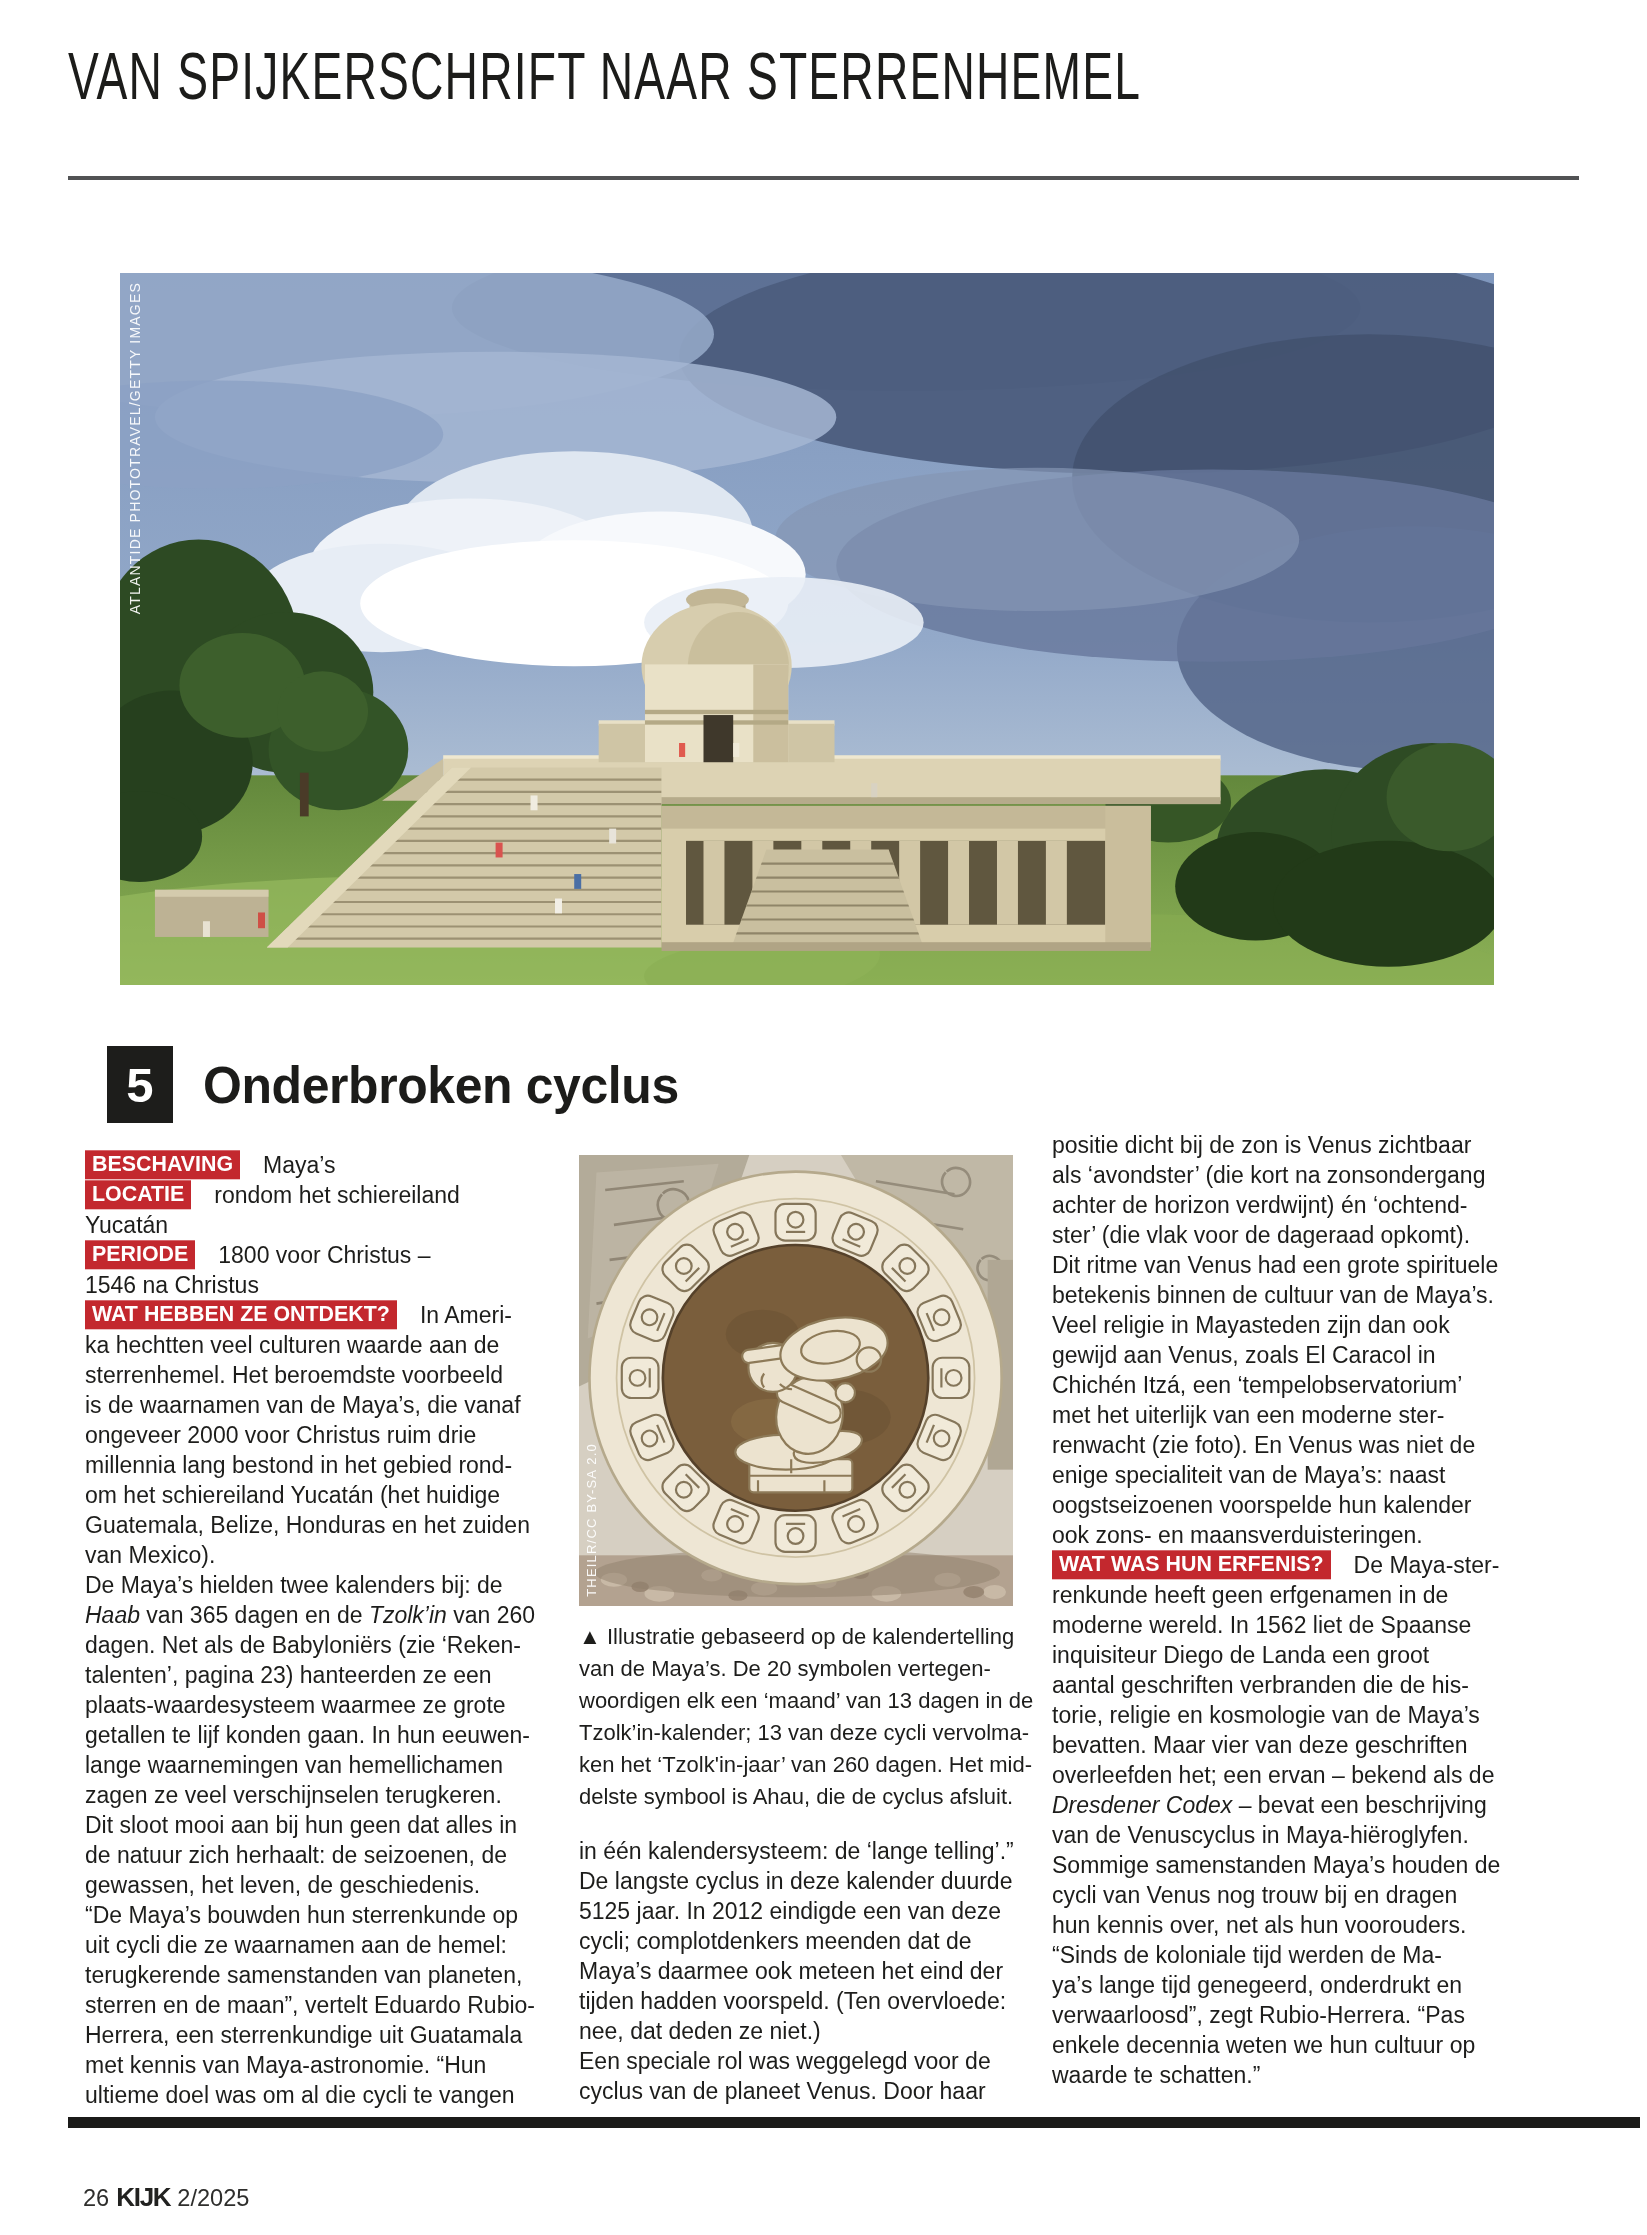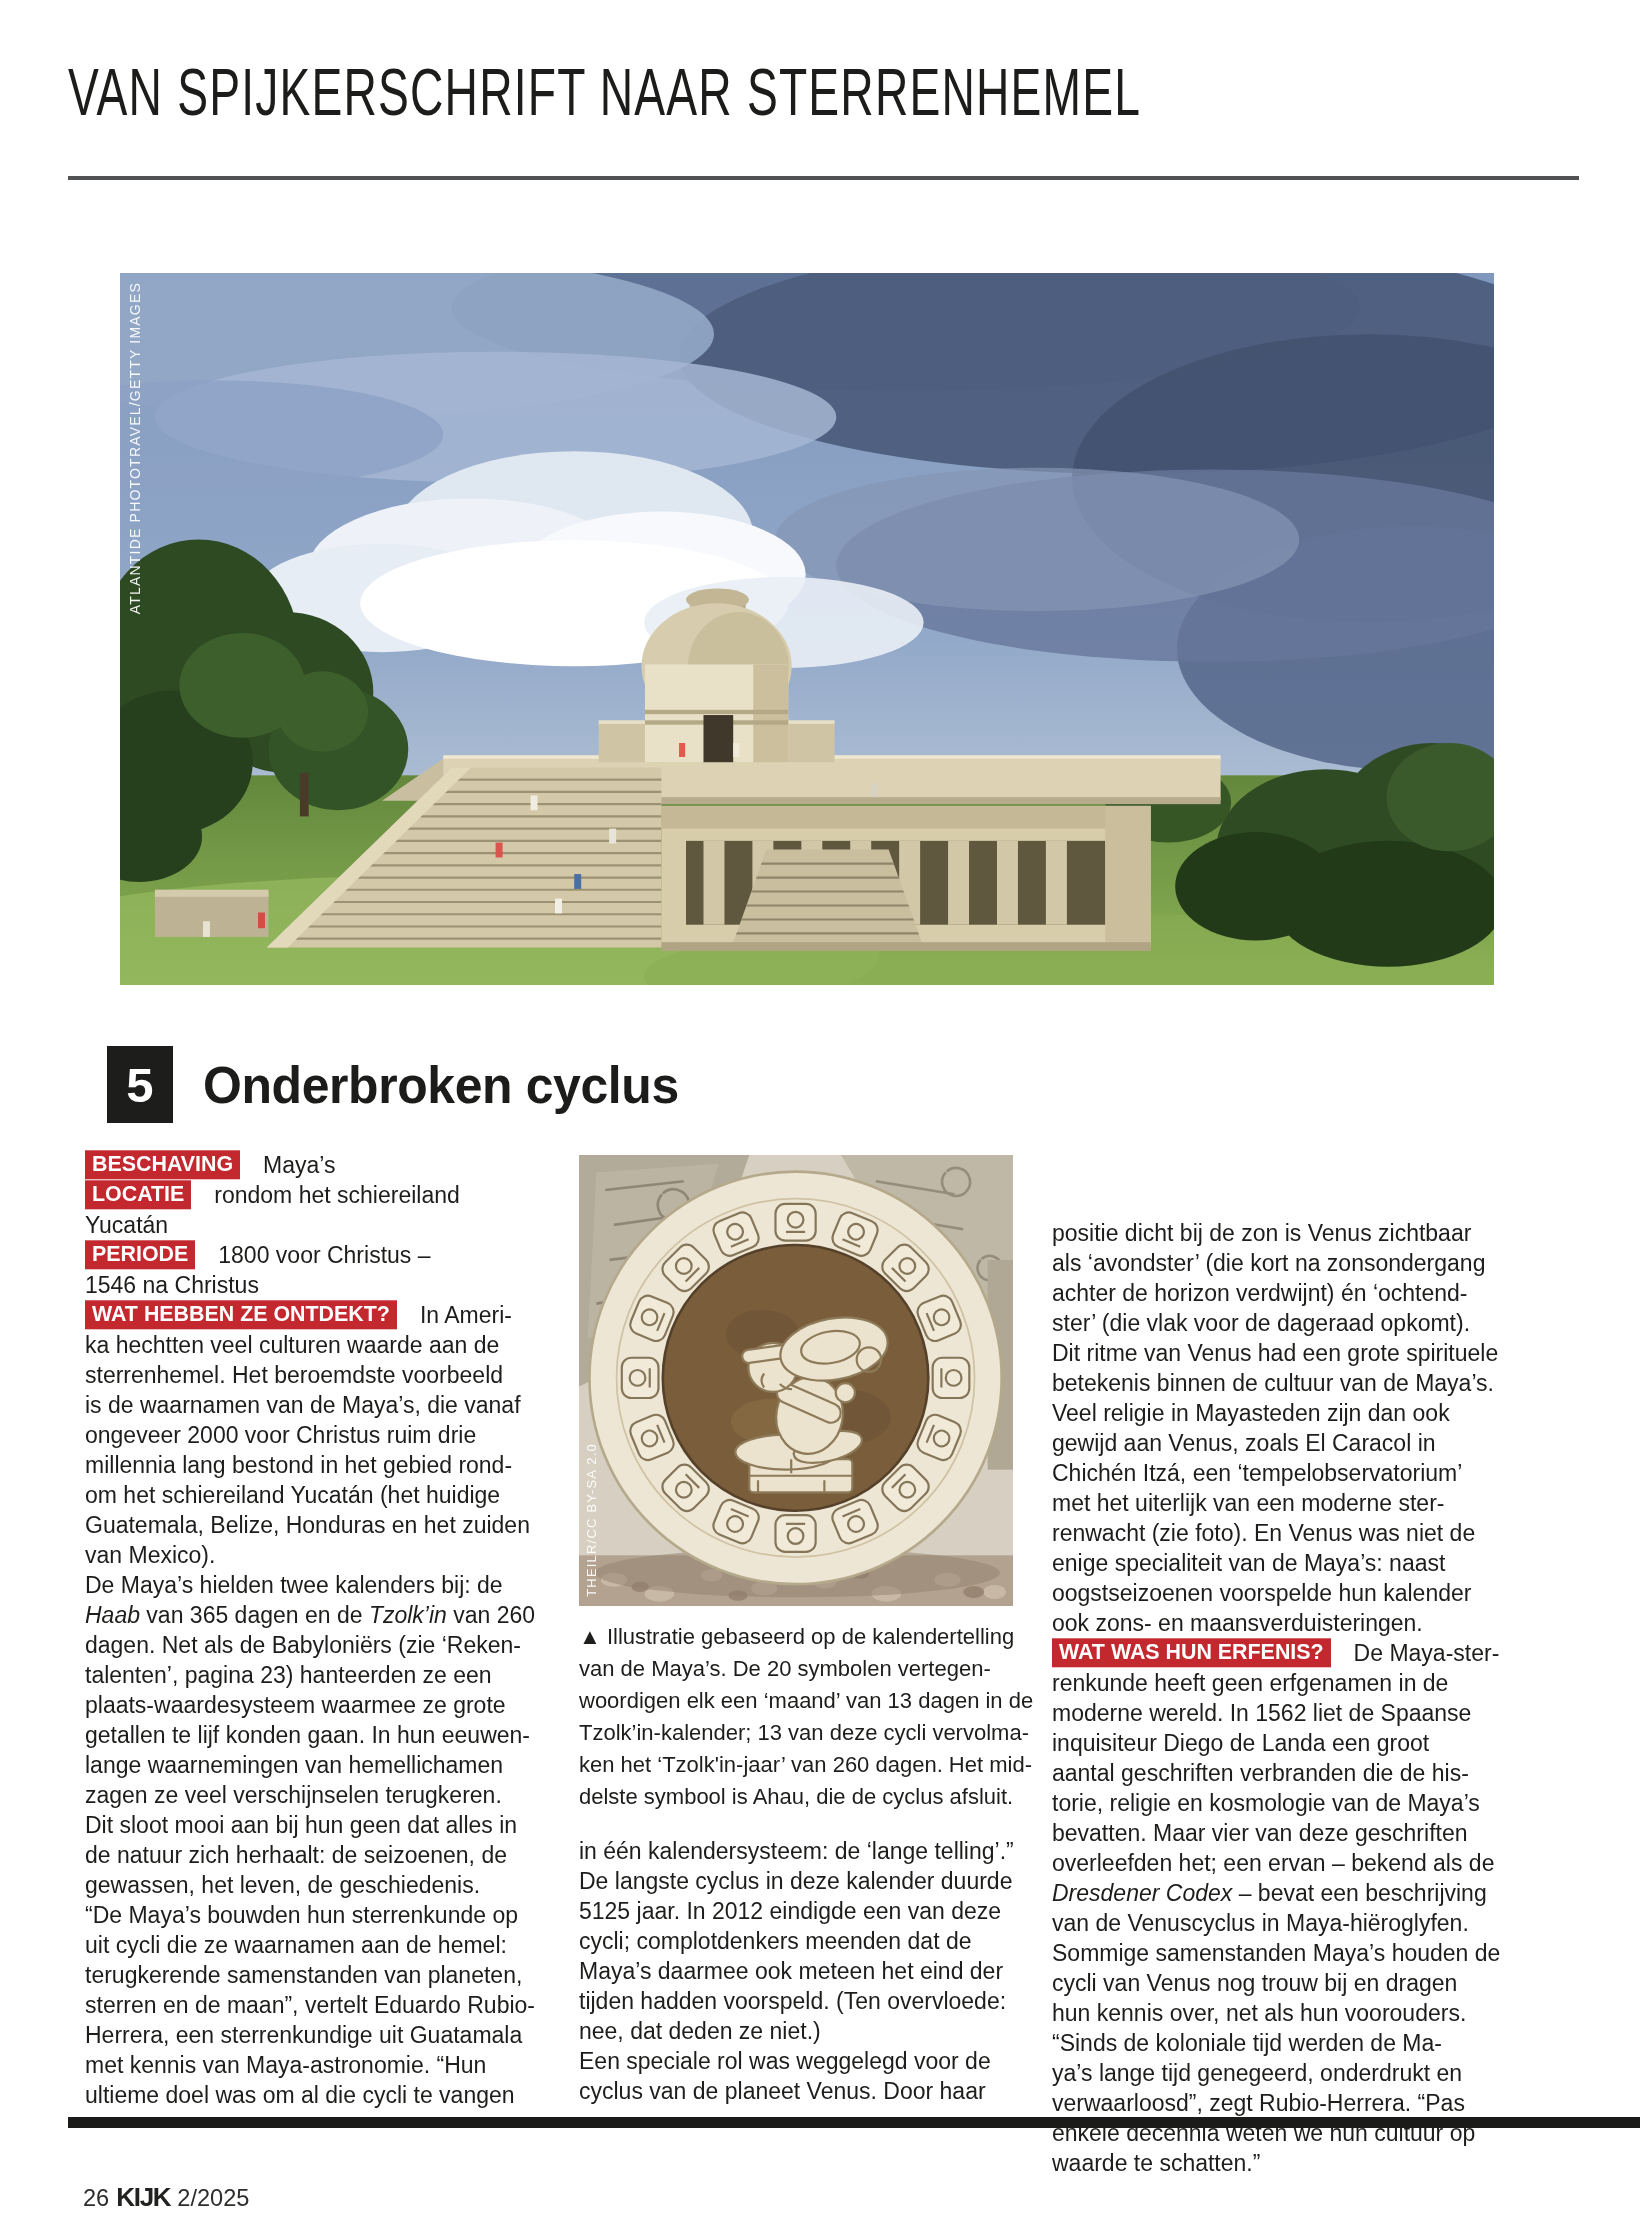--- a/index.html
+++ b/index.html
@@ -5,21 +5,21 @@
   * { margin:0; padding:0; box-sizing:border-box; }
   html,body { background:#ffffff; }
   body {
     position:relative;
     width:1647px; height:2236px;
     font-family:"Liberation Sans", sans-serif;
     color:#1d1d1b;
     overflow:hidden;
   }
   .header-title {
-    position:absolute; left:68px; top:56px;
+    position:absolute; left:68px; top:40px;
     font-size:66px; line-height:1.1; font-weight:400;
     letter-spacing:1.7px; white-space:nowrap; color:#1c1c1a;
   }
   .header-title .sq { display:inline-block; transform:scaleX(.70); transform-origin:0 60%; }
   .header-rule {
     position:absolute; left:68px; top:176px; width:1511px; height:3.5px; background:#515254;
   }
   .hero {
     position:absolute; left:120px; top:273px; width:1374px; height:712px; overflow:hidden;
   }
@@ -41,21 +41,21 @@
   }
   .col { position:absolute; width:454px; font-size:23px; line-height:30px; }
   .line { white-space:nowrap; height:30px; }
   .badge {
     display:inline-block; background:var(--badge-red,#c3282e); color:#fff;
     font-weight:700; font-size:21.4px; line-height:26px;
     padding:0.9px 7px 1.7px 7px; margin-right:23px; transform:translateY(-1.7px);
   }
   .it { font-style:italic; }
   #col-left  { left:85px;  top:1150px; }
-  #col-right { left:1052px; top:1218px; }
+  #col-right { left:1052px; top:1130px; }
   #col-mid   { left:579px; top:1836px; }
   #caption   { left:579px; top:1621px; width:447px; font-size:22px; line-height:32px; }
   #caption .line { height:32px; }
   .illus { position:absolute; left:579px; top:1155px; width:434px; height:451px; overflow:hidden; }
   .illus svg { display:block; width:100%; height:100%; }
   .illus .vcredit { left:5.2px; bottom:8.7px; font-size:13px; }
   .footer-rule { position:absolute; left:68px; top:2117px; width:1572px; height:11.4px; background:#1b1b19; }
   .footer {
     position:absolute; left:83px; top:2159px;
     font-size:23.6px; color:#2e2e2c; display:flex; align-items:baseline; gap:7px;

